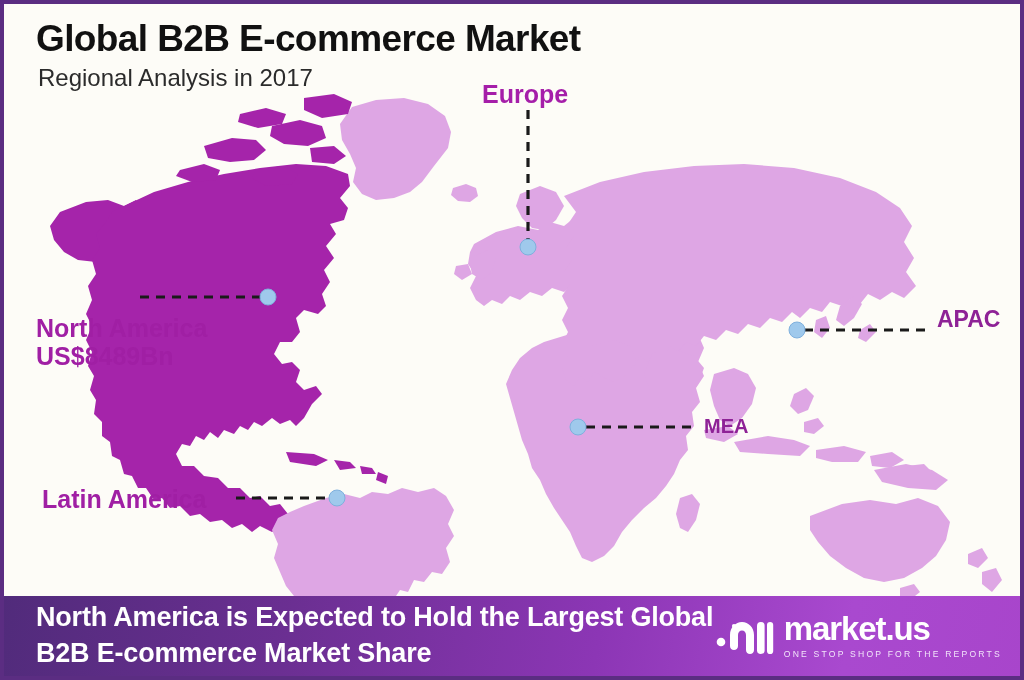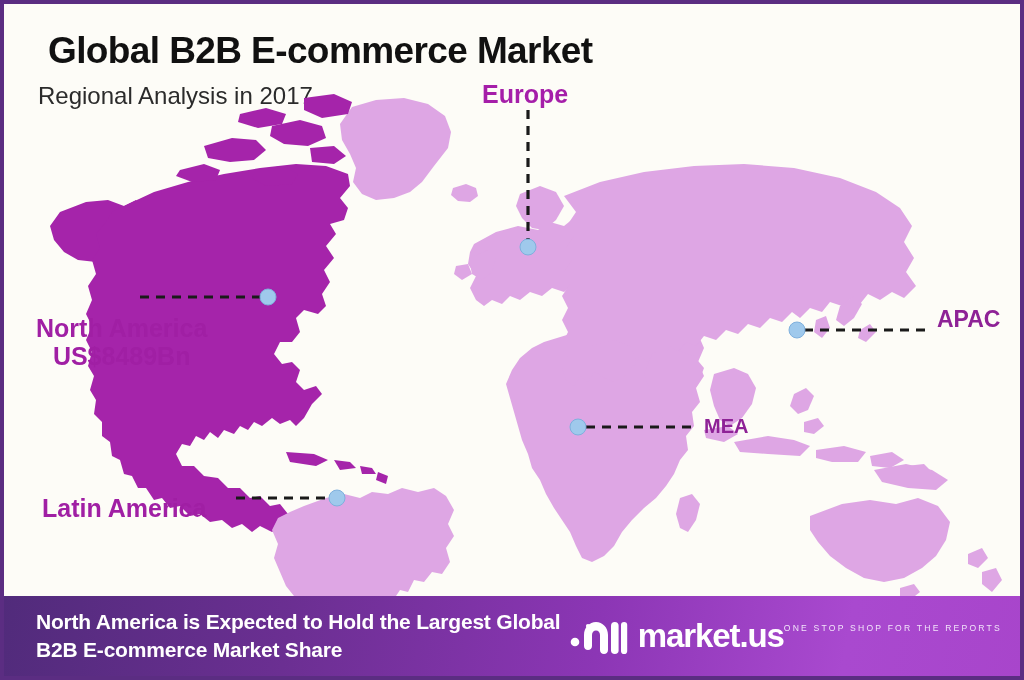--- a/index.html
+++ b/index.html
@@ -13,21 +13,21 @@
     background:#fdfcf7;
     border:4px solid #5b2d82;
     box-sizing:border-box;
     overflow:hidden;
   }
   .header{
     position:absolute;left:32px;top:14px;width:780px;
   }
   .title{
     font-size:37px;font-weight:bold;color:#111111;
-    letter-spacing:-0.6px;line-height:1.12;margin:12px;
+    letter-spacing:-0.6px;line-height:1.12;margin:0;
     white-space:nowrap;
   }
   .subtitle{
     font-size:24px;font-weight:normal;color:#2b2b2b;
     margin:6px 0 0 2px;line-height:1.1;
   }
 
   
   .map-wrap{
     position:absolute;left:0;top:70px;width:1020px;height:540px;
@@ -36,47 +36,47 @@
 
   
   .marker{
     position:absolute;width:17px;height:17px;border-radius:50%;
     background:#9fc9ec;border:1px solid #7fb0dd;
     box-sizing:border-box;transform:translate(-50%,-50%);
   }
 
   .rlabel{
     position:absolute;color:#a41fa8;font-weight:bold;
-    line-height:1.12;white-space:nowrap;text-align:center;
+    line-height:1.12;white-space:nowrap;
   }
   .rlabel .ln1{display:block;}
   .rlabel .ln2{display:block;}
 
   .lbl-na{left:32px;top:310px;font-size:25px;color:#a01fa4;}
   .lbl-eu{left:478px;top:76px;font-size:25px;color:#a51ea9;}
   .lbl-apac{left:933px;top:303px;font-size:23px;color:#8e2296;}
   .lbl-mea{left:700px;top:411px;font-size:20px;color:#8e2296;}
-  .lbl-latam{left:38px;top:481px;font-size:25px;color:#a01fa4;margin-top:9px;}
+  .lbl-latam{left:38px;top:481px;font-size:25px;color:#a01fa4;}
 
   
   .footer{
     position:absolute;left:0;bottom:0;width:1024px;height:80px;
     background:linear-gradient(100deg,#512b7b 0%,#6b2f92 28%,#8c36b5 58%,#a949cf 82%,#a845cb 100%);
     display:flex;align-items:center;justify-content:space-between;
   }
   .footer-text{
-    color:#ffffff;font-size:21px;font-weight:bold;line-height:1.32;
+    color:#ffffff;font-size:27px;font-weight:bold;line-height:1.32;
     margin-left:32px;letter-spacing:-0.2px;
   }
   .footer-text span{display:block;}
   .logo{
     display:flex;align-items:center;margin-right:26px;gap:10px;
   }
   .logo-mark{width:58px;height:40px;flex:0 0 auto;}
-  .logo-text{display:flex;flex-direction:row;justify-content:center;}
+  .logo-text{display:flex;flex-direction:column;justify-content:center;}
   .logo-word{
     color:#ffffff;font-size:33px;font-weight:bold;line-height:0.98;
     letter-spacing:-1.1px;
   }
   .logo-tag{
     color:#f2e4fa;font-size:8.6px;font-weight:normal;letter-spacing:2.2px;
     margin-top:3px;
   }
 </style>
 </head>

